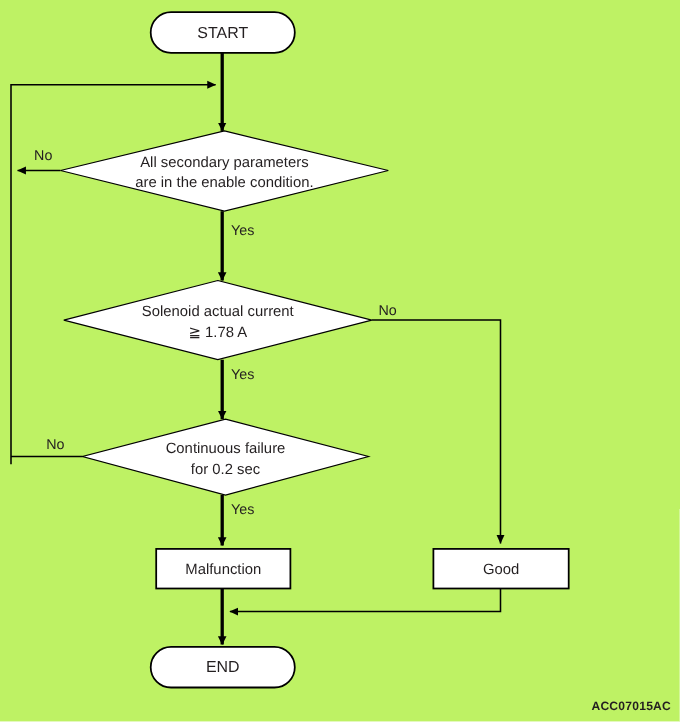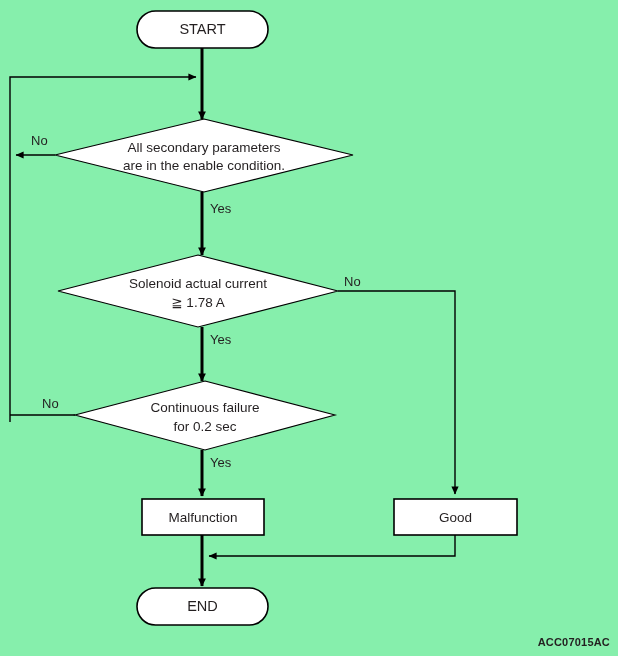--- a/index.html
+++ b/index.html
@@ -8,21 +8,21 @@
     padding: 0;
     background: #ffffff;
   }
   body {
     font-family: "Liberation Sans", sans-serif;
   }
   #page {
     position: relative;
     width: 618px;
     height: 656px;
-    background: #86efac;
+    background: #bef264;
     overflow: hidden;
   }
   #flow-svg {
     position: absolute;
     left: 0;
     top: 0;
     width: 618px;
     height: 656px;
   }
   .shape-outline {

